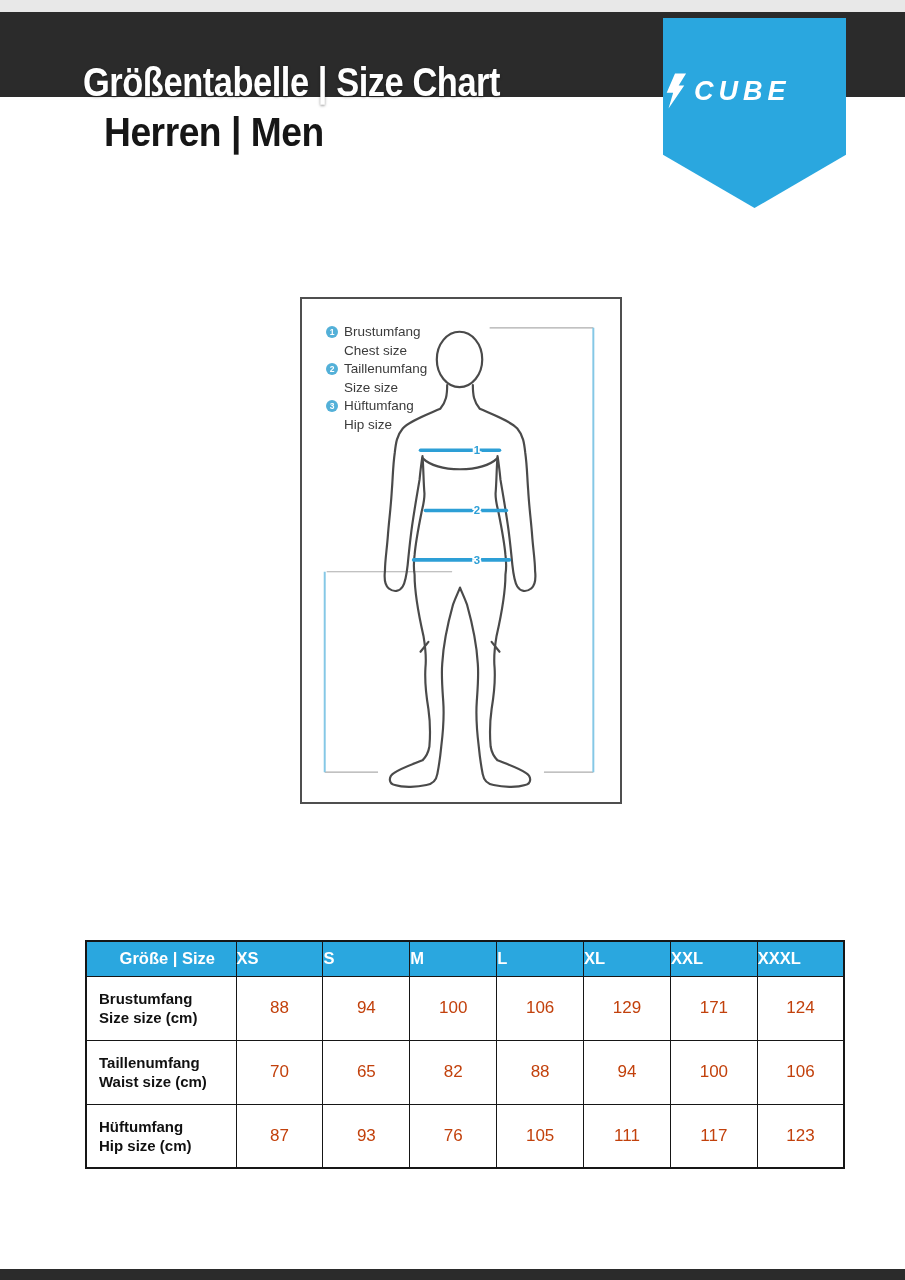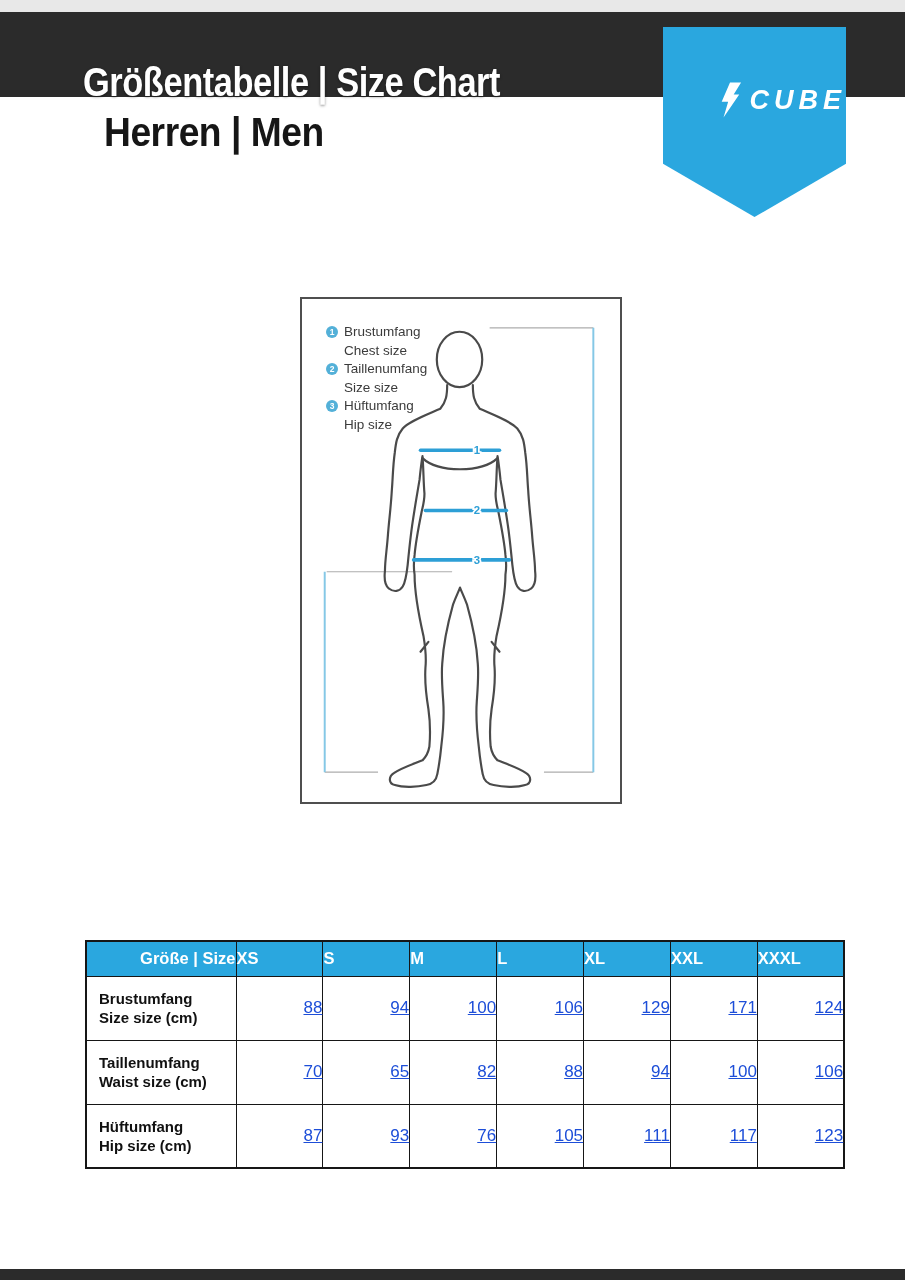--- a/index.html
+++ b/index.html
@@ -21,24 +21,24 @@
     text-shadow:0 1px 3px rgba(0,0,0,0.45); letter-spacing:-0.5px;
   }
   .subtitle {
     position:absolute; left:104px; top:100px; color:#161616;
     font-size:40px; line-height:40px; font-weight:700; white-space:nowrap;
     transform:scaleX(0.93); transform-origin:left center; letter-spacing:-0.5px;
   }
 
   
   .ribbon {
-    position:absolute; left:663px; top:15px; width:183px; height:190px;
+    position:absolute; left:663px; top:6px; width:183px; height:190px;
     background:#2aa7df;
     clip-path:polygon(0 0, 100% 0, 100% 72%, 50% 100%, 0 72%);
-    display:flex; justify-content:flex-end; align-items:flex-start;
+    display:flex; justify-content:flex-start; align-items:flex-start;
   }
   .brand-row { display:flex; align-items:center; gap:7px; margin-top:54px; }
   .brand-word {
     color:#ffffff; font-size:27px; font-weight:700; font-style:italic;
     letter-spacing:5px; line-height:1;
   }
 
   
   .diagram-box {
     position:absolute; left:300px; top:285px; width:322px; height:507px;
@@ -59,29 +59,29 @@
   .size-table {
     position:absolute; left:85px; top:928px; width:758px;
     border-collapse:collapse; table-layout:fixed;
     border:2px solid #161616;
   }
   .size-table td, .size-table th { border:1.5px solid #161616; }
   .size-table thead th {
     background:#2aa7df; color:#ffffff; font-size:16.5px; font-weight:700;
     height:35px; text-align:left; vertical-align:middle;
   }
-  .size-table thead th.rowhead { text-align:right; padding-left:12px; }
+  .size-table thead th.rowhead { text-align:center; padding-left:12px; }
   .size-table tbody tr { height:64px; }
   .label-cell {
     padding-left:12px; font-weight:700; color:#111111;
     font-size:15px; line-height:19px; vertical-align:middle;
   }
   .value-cell {
-    text-align:right; vertical-align:middle;
-    font-size:17px; color:#1d4ed8;text-decoration:underline;
+    text-align:center; vertical-align:middle;
+    font-size:17px; color:#c2410c;
   }
 </style>
 </head>
 <body>
 
 <div class="page">
 
   <div class="topbar"></div>
   <div class="footerbar"></div>
 

